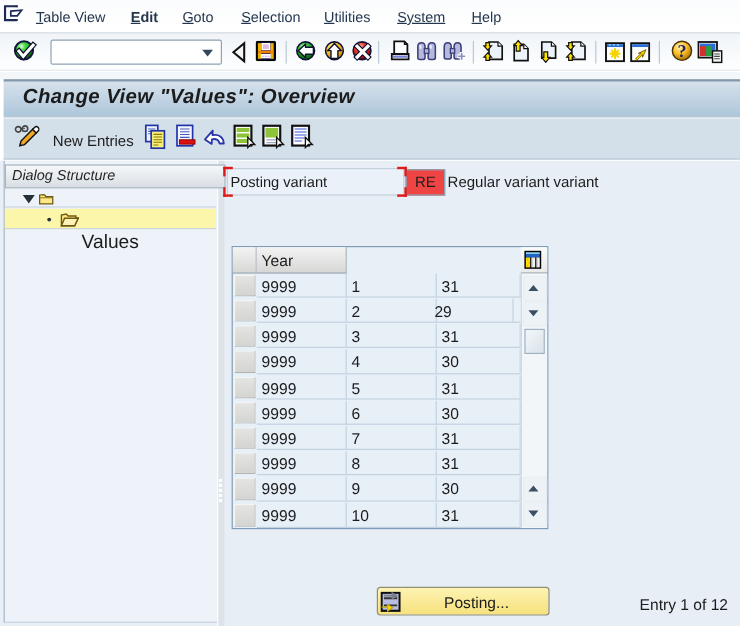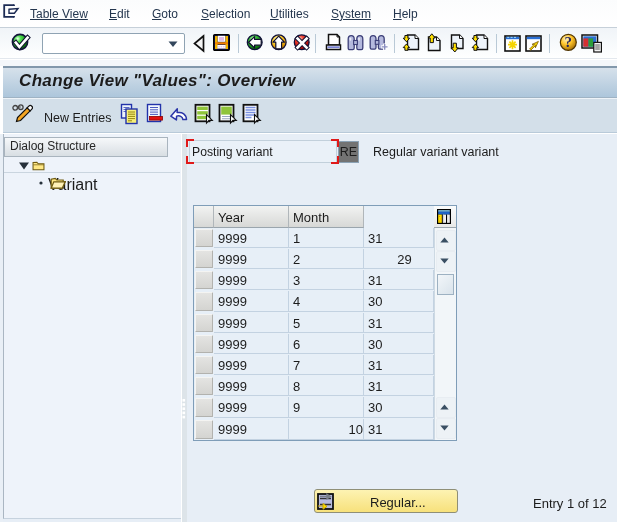--- a/index.html
+++ b/index.html
@@ -33,35 +33,35 @@
   background:#d3dfe9;
   border-top:1px solid #eef3f8; border-bottom:1px solid #b9cad9; }
 #newentries { position:absolute; left:41px; top:12px; font-size:12.5px; color:#1c1c1c; }
 
 
 #main { left:0; top:134px; width:617px; height:388px; background:#e7eef6; }
 #leftedge { left:0; top:134px; width:3px; height:388px; background:#e9eff6; }
 #treepanel { left:3px; top:134px; width:179px; height:385px; background:#eef3fa; border-left:1px solid #aab6c2; border-bottom:1px solid #c6d2de; }
 
 
-#dsheader { left:4px; top:137px; width:164px; height:20px;
+#dsheader { left:4px; top:137px; width:184px; height:20px;
   background:linear-gradient(#f6f8fa,#d8dee3);
-  border:1px solid #a9b4be; }
+  border:1px solid #a9b4be;font-style:italic; }
 #dsheader span { position:absolute; left:5px; top:1px; font-size:12px; color:#262626; }
 .treerow { position:absolute; left:4px; width:176px; height:17px; }
 #row-variant { top:156px; border-bottom:1px solid #cad5df; }
 #row-values { top:174px; background:#fcf6aa; border-bottom:1px solid #cad5df; }
 .treetext { position:absolute; top:20px; font-size:16px; color:#1c1c1c; }
 #splitline { left:181px; top:134px; width:1px; height:388px; background:#ffffff; }
 #splitband { left:182px; top:134px; width:5px; height:388px; background:#dde4e9; }
 
 
 #pv-box { left:189px; top:140px; width:148px; height:23px; background:#eaf1f8; border:1px solid #c2d0db; }
 #pv-box span { position:absolute; left:2px; top:4px; font-size:12.2px; color:#1c1c1c; }
-#re-box { left:338px; top:141px; width:21px; height:22px; background:#737373; border:1px solid #8ba2b5; }
+#re-box { left:338px; top:141px; width:33px; height:22px; background:#ef4444; border:1px solid #8ba2b5; }
 #re-box span { position:absolute; left:0; top:3px; width:100%; text-align:center; font-size:12.5px; color:#1c1c1c; }
 #pv-desc { left:373px; top:145px; font-size:12.5px; color:#1c1c1c; }
 .rb { position:absolute; background:#e01919; }
 .ico { position:absolute; }
 
 
 #tbl { left:193px; top:205px; width:264px; height:236px; border:1px solid #7f9db8; background:#e7eff7; }
 .th { position:absolute; top:0; height:22px; background:linear-gradient(#f2f3f2,#d7d8d6); border-right:1px solid #b0b6ba; border-bottom:1px solid #9aa5ad; }
 .th span { position:absolute; left:4px; top:4px; font-size:13px; color:#1c1c1c; }
 .selcell { position:absolute; background:linear-gradient(#e4e4e2,#d4d4d1); border:1px solid #b2b2ae; border-top-color:#f4f4f2; border-left-color:#f4f4f2; border-radius:1px; }
@@ -78,22 +78,22 @@
   background:linear-gradient(#fdf3b3,#f7e17c);
   border:1px solid #8f8f77; border-radius:3px; }
 #posbtn span { position:absolute; left:55px; top:5px; font-size:13px; color:#1c1c1c; }
 #entrytext { left:533px; top:496px; font-size:13px; color:#1c1c1c; }
 </style>
 </head>
 <body>
 <div id="stage">
 
   <div class="abs" id="menubar"></div>
-  <div class="menuitem" style="left:30px;text-decoration:underline;"><u>T</u>able View</div>
-  <div class="menuitem" style="left:109px;"><u>E</u>dit</div>
+  <div class="menuitem" style="left:30px;"><u>T</u>able View</div>
+  <div class="menuitem" style="left:109px;font-weight:bold;"><u>E</u>dit</div>
   <div class="menuitem" style="left:152px;"><u>G</u>oto</div>
   <div class="menuitem" style="left:201px;"><u>S</u>election</div>
   <div class="menuitem" style="left:270px;"><u>U</u>tilities</div>
   <div class="menuitem" style="left:331px;text-decoration:underline;">S<u>y</u>stem</div>
   <div class="menuitem" style="left:393px;"><u>H</u>elp</div>
 
   <div class="abs" id="toolbar"></div>
 
   <div class="abs" id="gapband"></div>
   <div class="abs" id="titlebar">
@@ -118,49 +118,49 @@
         <rect x="0.5" y="16.8" width="2.6" height="2.6"></rect>
       </g>
   </svg>
 
   <div class="abs" id="dsheader">
       <span>Dialog Structure</span>
     </div>
   <div class="treerow" id="row-variant">
       <span class="treetext" style="left:44px;">Variant</span>
     </div>
+  <div class="treerow" id="row-values">
+      <span class="treetext" style="left:64px;">Values</span>
+    </div>
 
   <div class="abs" id="pv-box">
       <span>Posting variant</span>
     </div>
   <div class="abs" id="re-box">
       <span>RE</span>
     </div>
   <div class="abs" id="pv-desc">Regular variant variant</div>
 
   <div class="abs" id="tbl">
     <div class="th" style="left:0;width:20px;"></div>
     <div class="th" style="left:20px;width:75px;">
         <span>Year</span>
       </div>
-    <div class="th" style="left:95px;width:75px;">
-        <span>Month</span>
-      </div>
     <div class="th" style="left:240px;width:22px;border-right:none;background:linear-gradient(#fafbfb,#e8e9e8);"></div>
     <div class="selcell" style="left:1px;top:23px;width:18px;height:18px;"></div>
     <div class="drow" style="top:22px;height:20px;">
       <div class="dcell" style="left:0;width:75px;">9999</div>
       <div class="dcell" style="left:75px;width:75px;">1</div>
       <div class="dcell" style="left:150px;width:70px;">31</div>
     </div>
     <div class="selcell" style="left:1px;top:44px;width:18px;height:18px;"></div>
     <div class="drow" style="top:43px;height:20px;">
       <div class="dcell" style="left:0;width:75px;">9999</div>
       <div class="dcell" style="left:75px;width:75px;">2</div>
-      <div class="dcell" style="left:154px;width:70px;text-align:center;">29</div>
+      <div class="dcell" style="left:144px;width:70px;">29</div>
     </div>
     <div class="selcell" style="left:1px;top:65px;width:18px;height:18px;"></div>
     <div class="drow" style="top:64px;height:20px;">
       <div class="dcell" style="left:0;width:75px;">9999</div>
       <div class="dcell" style="left:75px;width:75px;">3</div>
       <div class="dcell" style="left:150px;width:70px;">31</div>
     </div>
     <div class="selcell" style="left:1px;top:86px;width:18px;height:19px;"></div>
     <div class="drow" style="top:85px;height:21px;">
       <div class="dcell" style="left:0;width:75px;">9999</div>
@@ -193,35 +193,35 @@
     </div>
     <div class="selcell" style="left:1px;top:192px;width:18px;height:19px;"></div>
     <div class="drow" style="top:191px;height:21px;">
       <div class="dcell" style="left:0;width:75px;">9999</div>
       <div class="dcell" style="left:75px;width:75px;">9</div>
       <div class="dcell" style="left:150px;width:70px;">30</div>
     </div>
     <div class="selcell" style="left:1px;top:214px;width:18px;height:19px;"></div>
     <div class="drow" style="top:213px;height:21px;">
       <div class="dcell" style="left:0;width:75px;">9999</div>
-      <div class="dcell" style="left:75px;width:75px;text-align:right;">10</div>
+      <div class="dcell" style="left:75px;width:75px;">10</div>
       <div class="dcell" style="left:150px;width:70px;">31</div>
     </div>
   </div>
 
   <div class="abs" id="sbar">
     <div class="sbtn" style="top:2px;"></div>
     <div class="sbtn" style="top:23px;"></div>
     <div id="sthumb"></div>
     <div class="sbtn" style="top:169px;"></div>
     <div class="sbtn" style="top:190px;"></div>
   </div>
 
   <div class="abs" id="posbtn">
-      <span>Regular...</span>
+      <span>Posting...</span>
     </div>
   <div class="abs" id="entrytext">Entry 1 of 12</div>
 
   <svg class="ico" style="left:1px;top:3px;" width="20" height="16" viewBox="0 0 20 16">
     <path d="M13,2.2 H3.2 V13.8 H13" fill="none" stroke="#1c2b54" stroke-width="1.8"></path>
     <path d="M13,1.4 v1.6 M13,13 v1.6" stroke="#1c2b54" stroke-width="1.8" fill="none"></path>
     <path d="M8,6.3 L17,5.5 L13.4,10.2 L8,10.2 Z" fill="#fff" stroke="#1c2b54" stroke-width="1.4"></path>
   </svg>
 
   <svg class="ico" style="left:11px;top:33px;" width="20" height="19" viewBox="0 0 20 19">

